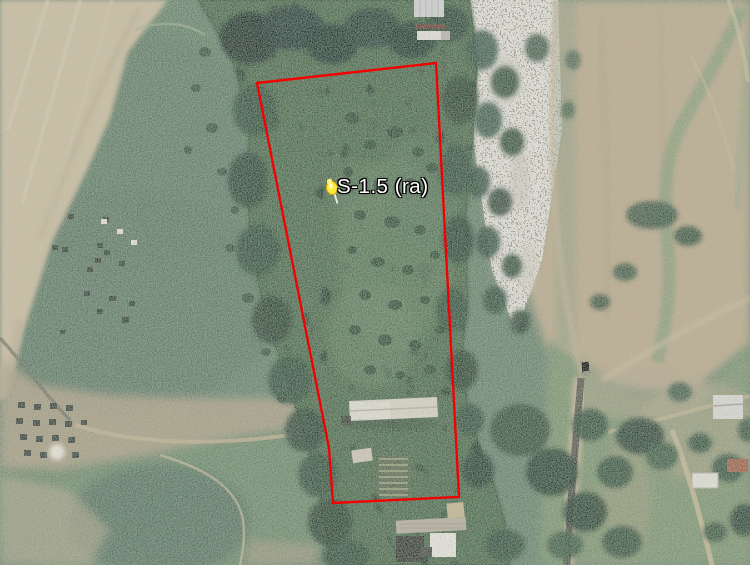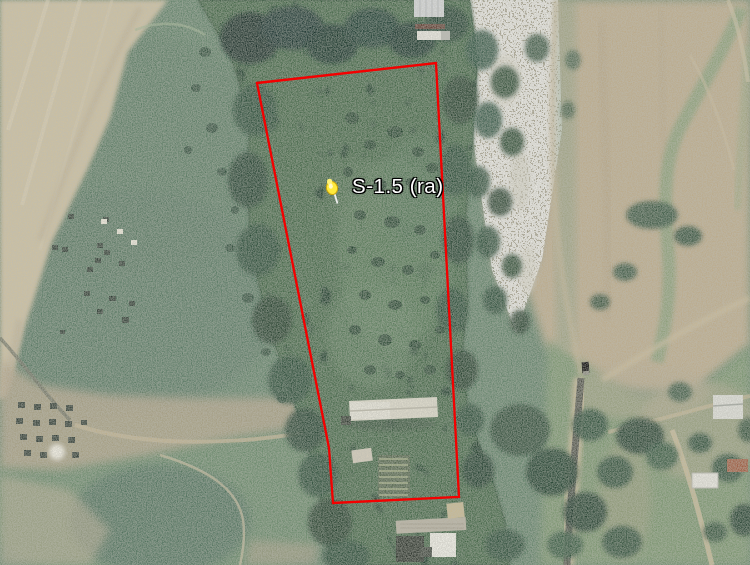--- a/index.html
+++ b/index.html
@@ -2,21 +2,21 @@
 <html><head>
 <meta charset="utf-8">
 <style>
   html,body{margin:0;padding:0;background:#222;}
   .stage{
     position:relative;width:750px;height:565px;overflow:hidden;
     background:#62826a;font-family:"Liberation Sans",sans-serif;
   }
   .stage svg{position:absolute;left:0;top:0;display:block;}
   .placemark-label{
-    position:absolute;left:352px;top:174px;
+    position:absolute;left:337px;top:174px;
     font-size:20.5px;font-weight:400;letter-spacing:.5px;color:#fff;
     text-shadow:-1.2px -1.2px 0 #000,1.2px -1.2px 0 #000,-1.2px 1.2px 0 #000,
                  1.2px 1.2px 0 #000,0 0 3px #000;
     white-space:nowrap;cursor:default;user-select:none;
   }
 </style>
 </head>
 <body>
 
 <div class="stage">

